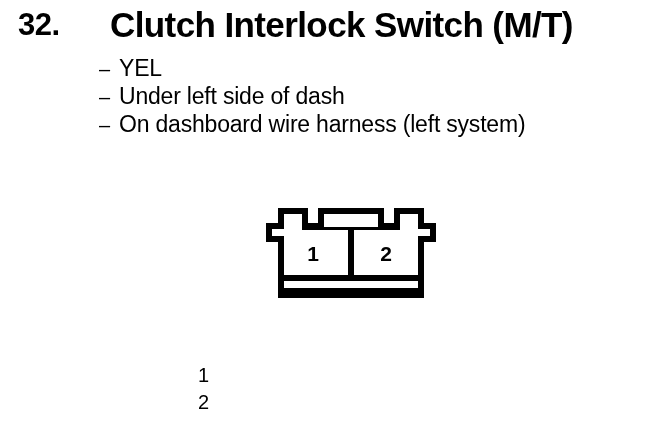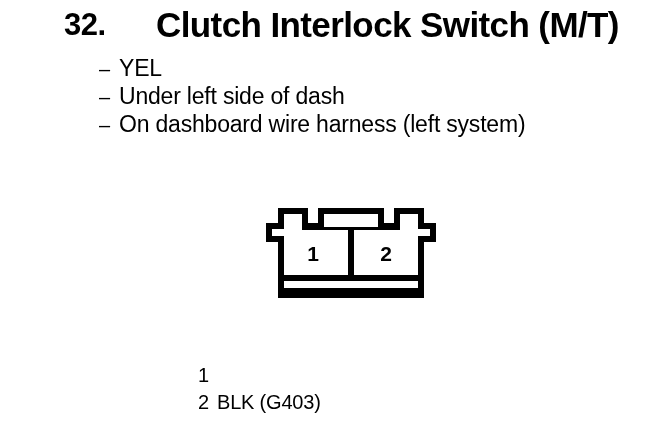--- a/index.html
+++ b/index.html
@@ -18,21 +18,20 @@
 
   
   .header {
     position: absolute;
     left: 0;
     top: 6px;
     width: 592px;
     height: 40px;
     display: flex;
     align-items: flex-start;
-    margin-left: 46px;
   }
   .item-number {
     position: absolute;
     left: 18px;
     top: 0;
     font-size: 31px;
     font-weight: bold;
     letter-spacing: -0.5px;
     line-height: 38px;
     white-space: nowrap;
@@ -210,16 +209,15 @@
 </div>
 
 <div class="legend">
 
   <div class="legend-row">
     <span class="legend-pin">1</span>
   </div>
 
   <div class="legend-row">
     <span class="legend-pin">2</span>
-    <span class="legend-desc">BLK (G403)</span>
   </div>
 
 </div>
 
 </body></html>

